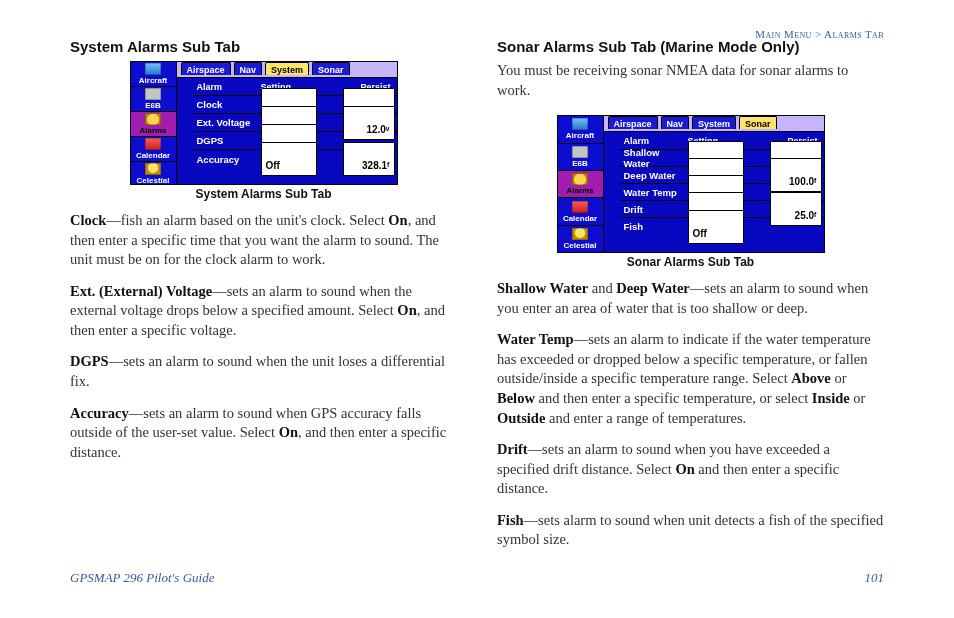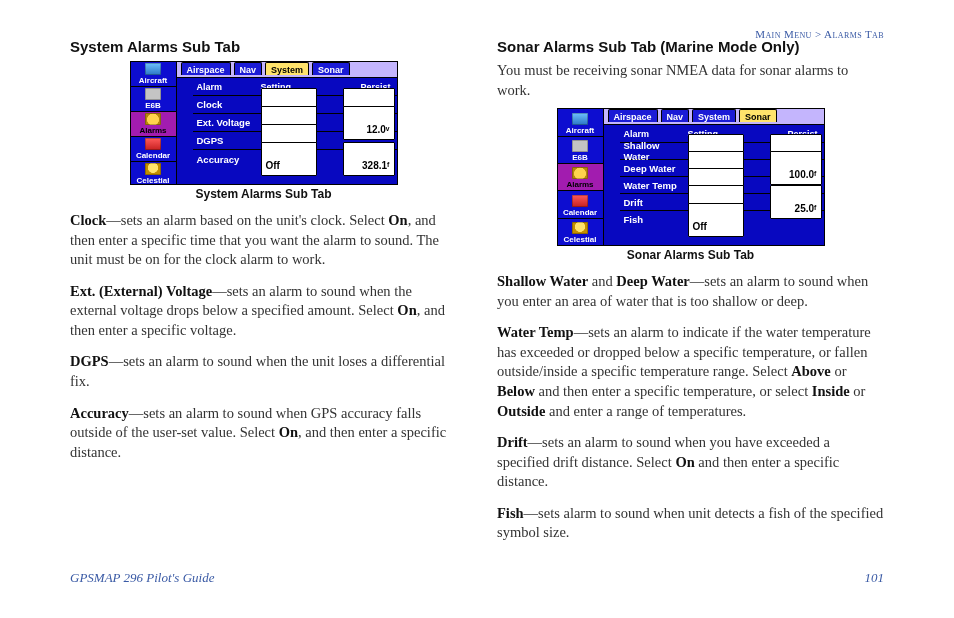--- a/index.html
+++ b/index.html
@@ -84,21 +84,21 @@
     display: flex;
     flex-direction: column;
     border-right: 1px solid #000;
   }
   .side-cell {
     flex: 1;
     border-bottom: 1px solid #000;
     display: flex;
     flex-direction: column;
     align-items: center;
-    justify-content: flex-end;
+    justify-content: center;
     gap: 1px;
     padding: 1px 0;
   }
   .side-cell:last-child { border-bottom: none; }
   .side-cell.sel { background: #a21caf; }
   .side-label { font-size: 8px; font-weight: bold; color:#fff; }
   .side-cell.sel .side-label { color:#000; }
   .side-icon { width: 16px; height: 12px; border-radius: 1px; box-shadow: inset 0 0 0 1px rgba(0,0,0,.25); }
   .ic-globe   { background: linear-gradient(#6fc3ff,#2a74c4); }
   .ic-e6b     { background: #c4c4c4; }
@@ -236,32 +236,32 @@
               </div>
             <div class="c-right">
                 <div class="valbox num">328.1ᶠ</div>
               </div>
           </div>
         </div>
       </div>
     </div>
     <div class="caption">System Alarms Sub Tab</div>
 
-    <p class="para"><b>Clock</b><span>—sets an alarm based on the unit's clock. Select </span><b>On</b><span>, and then enter a specific time that you want the alarm to sound. The unit must be on for the clock alarm to work.</span></p>
+    <p class="para"><b>Clock</b><span>—fish an alarm based on the unit's clock. Select </span><b>On</b><span>, and then enter a specific time that you want the alarm to sound. The unit must be on for the clock alarm to work.</span></p>
 
     <p class="para"><b>Ext. (External) Voltage</b><span>—sets an alarm to sound when the external voltage drops below a specified amount. Select </span><b>On</b><span>, and then enter a specific voltage.</span></p>
 
     <p class="para"><b>DGPS</b><span>—sets an alarm to sound when the unit loses a differential fix.</span></p>
 
     <p class="para"><b>Accuracy</b><span>—sets an alarm to sound when GPS accuracy falls outside of the user-set value. Select </span><b>On</b><span>, and then enter a specific distance.</span></p>
   </div>
 
   <div class="col">
     <h3 class="section-title">Sonar Alarms Sub Tab (Marine Mode Only)</h3>
-    <p class="para" style="margin-top:0;margin-bottom:8px;">You must be receiving sonar NMEA data for sonar alarms to work.</p>
+    <p class="para" style="margin-top:0;margin-bottom:15px;">You must be receiving sonar NMEA data for sonar alarms to work.</p>
 
     <div class="device-wrap">
       <div class="device tall">
         <div class="sidebar">
           <div class="side-cell">
               <div class="side-icon ic-globe"></div>
               <div class="side-label">Aircraft</div>
             </div>
           <div class="side-cell">
               <div class="side-icon ic-e6b"></div>

